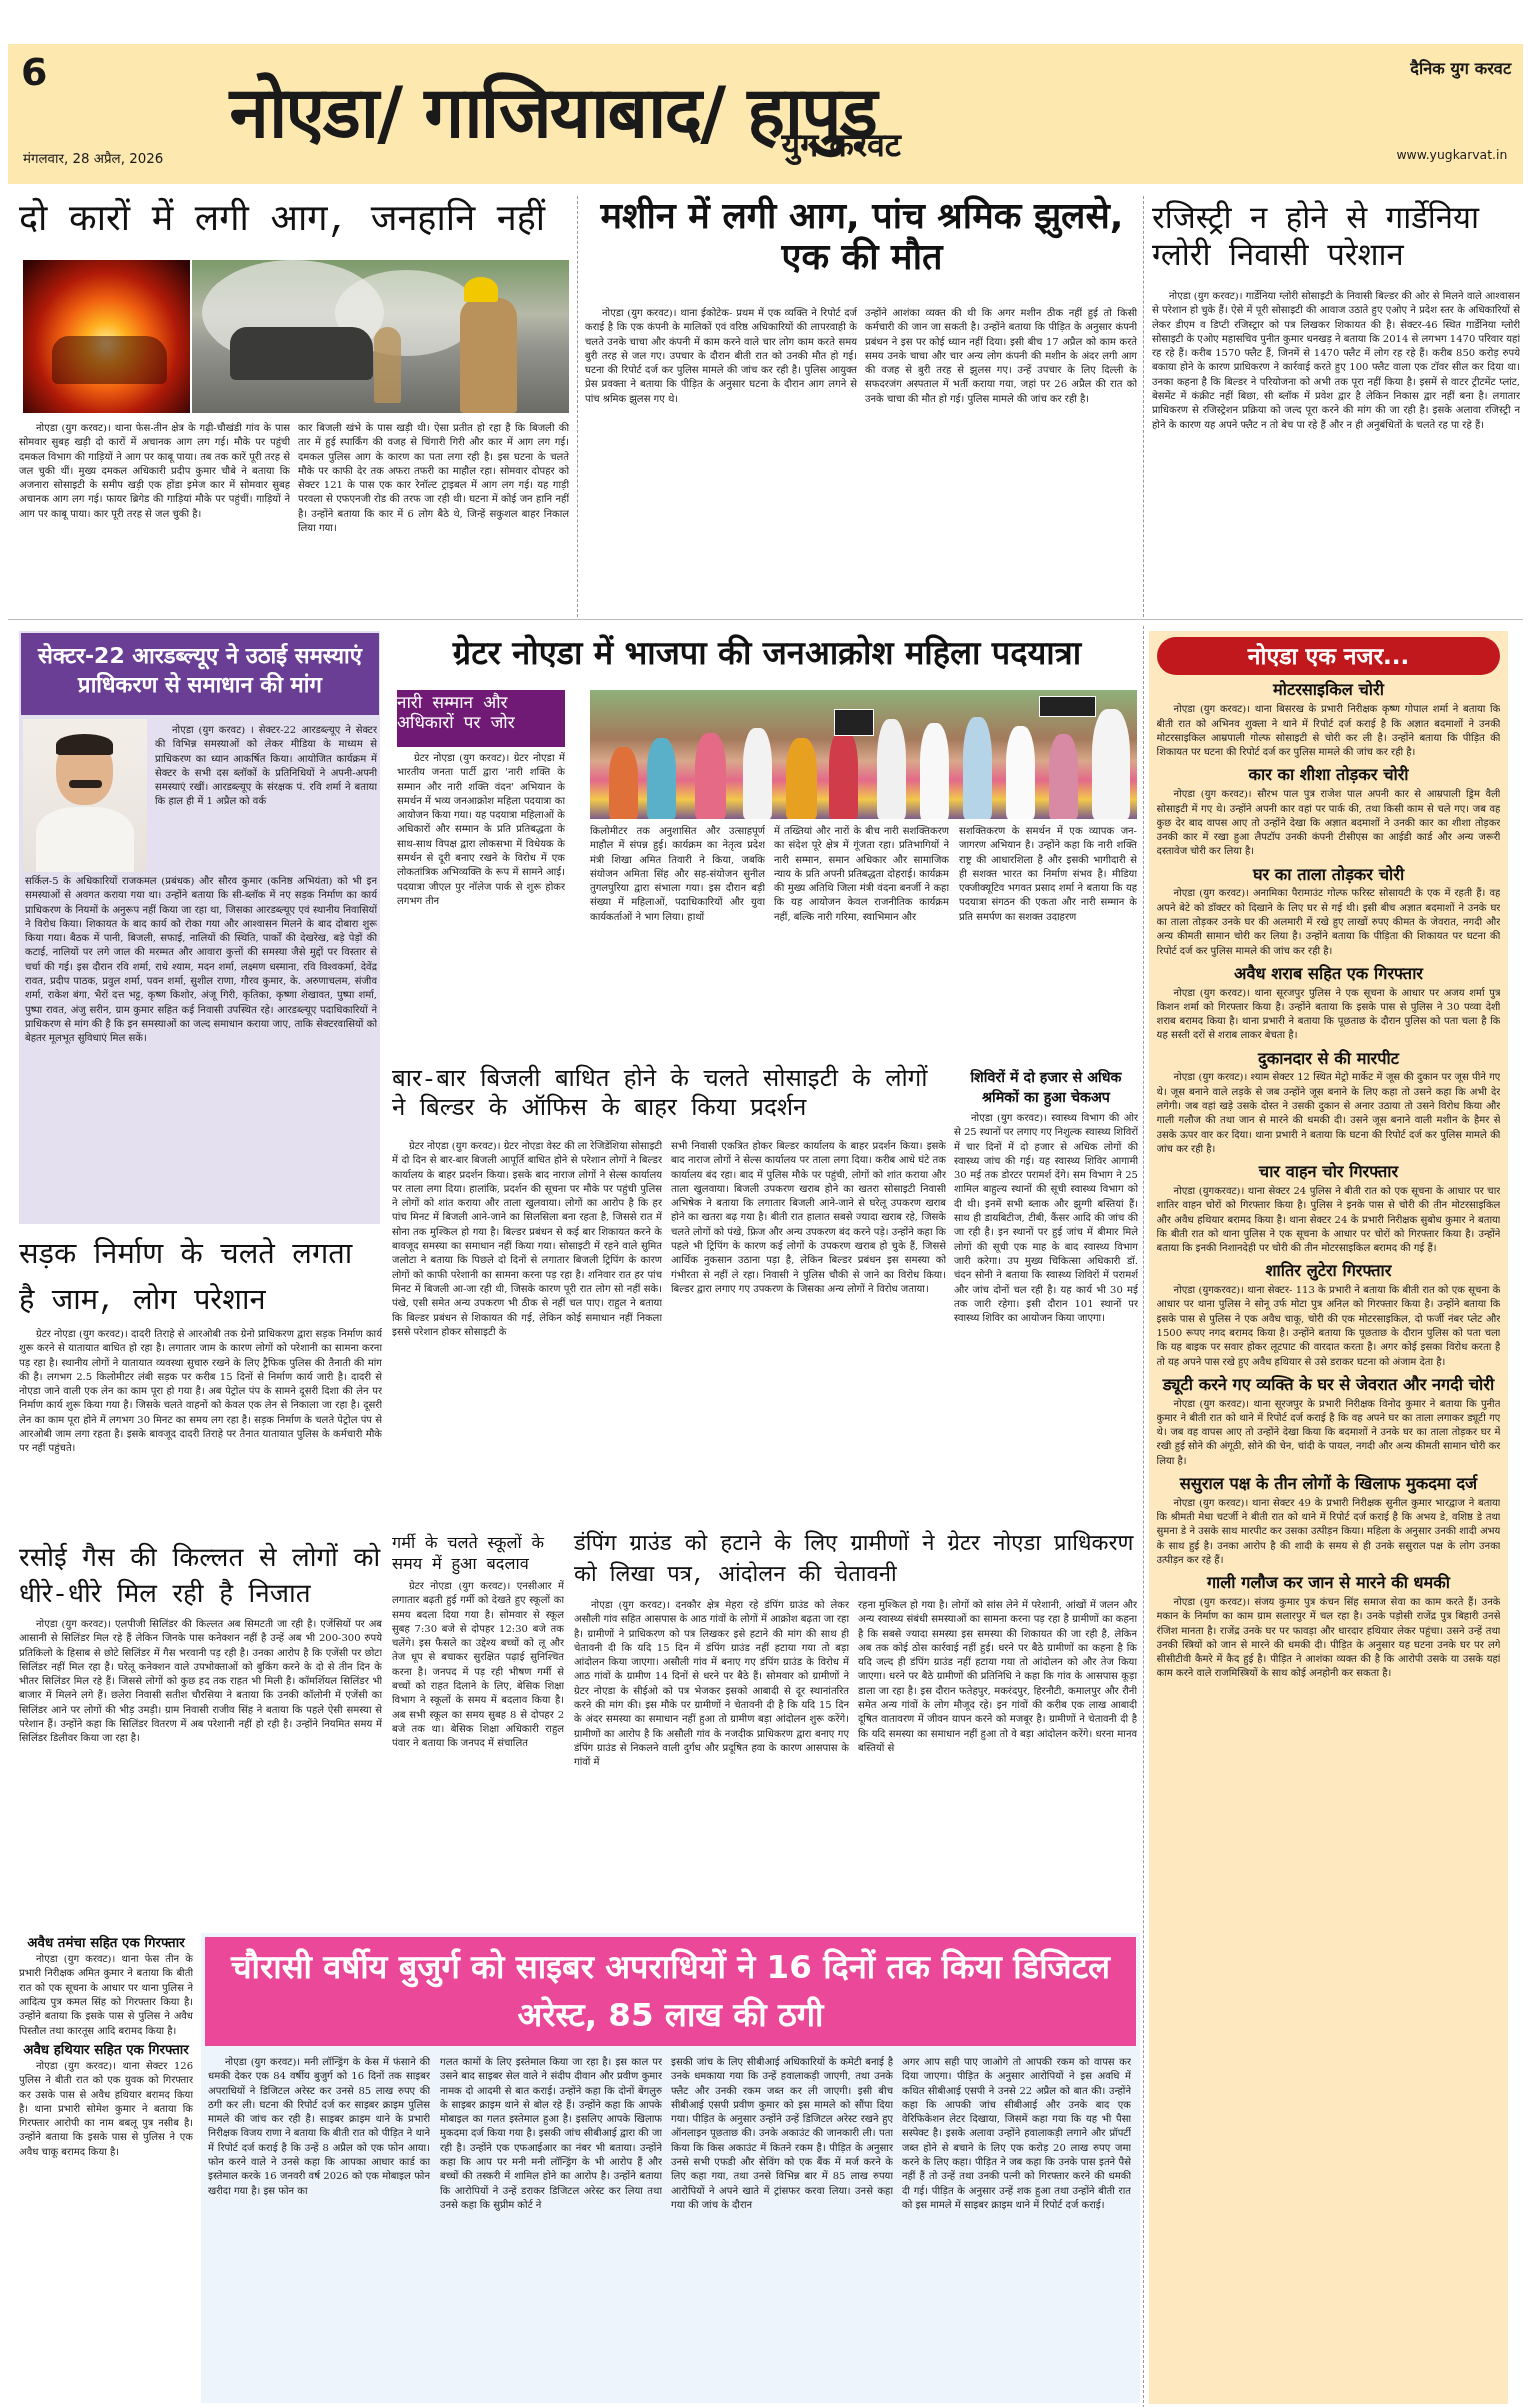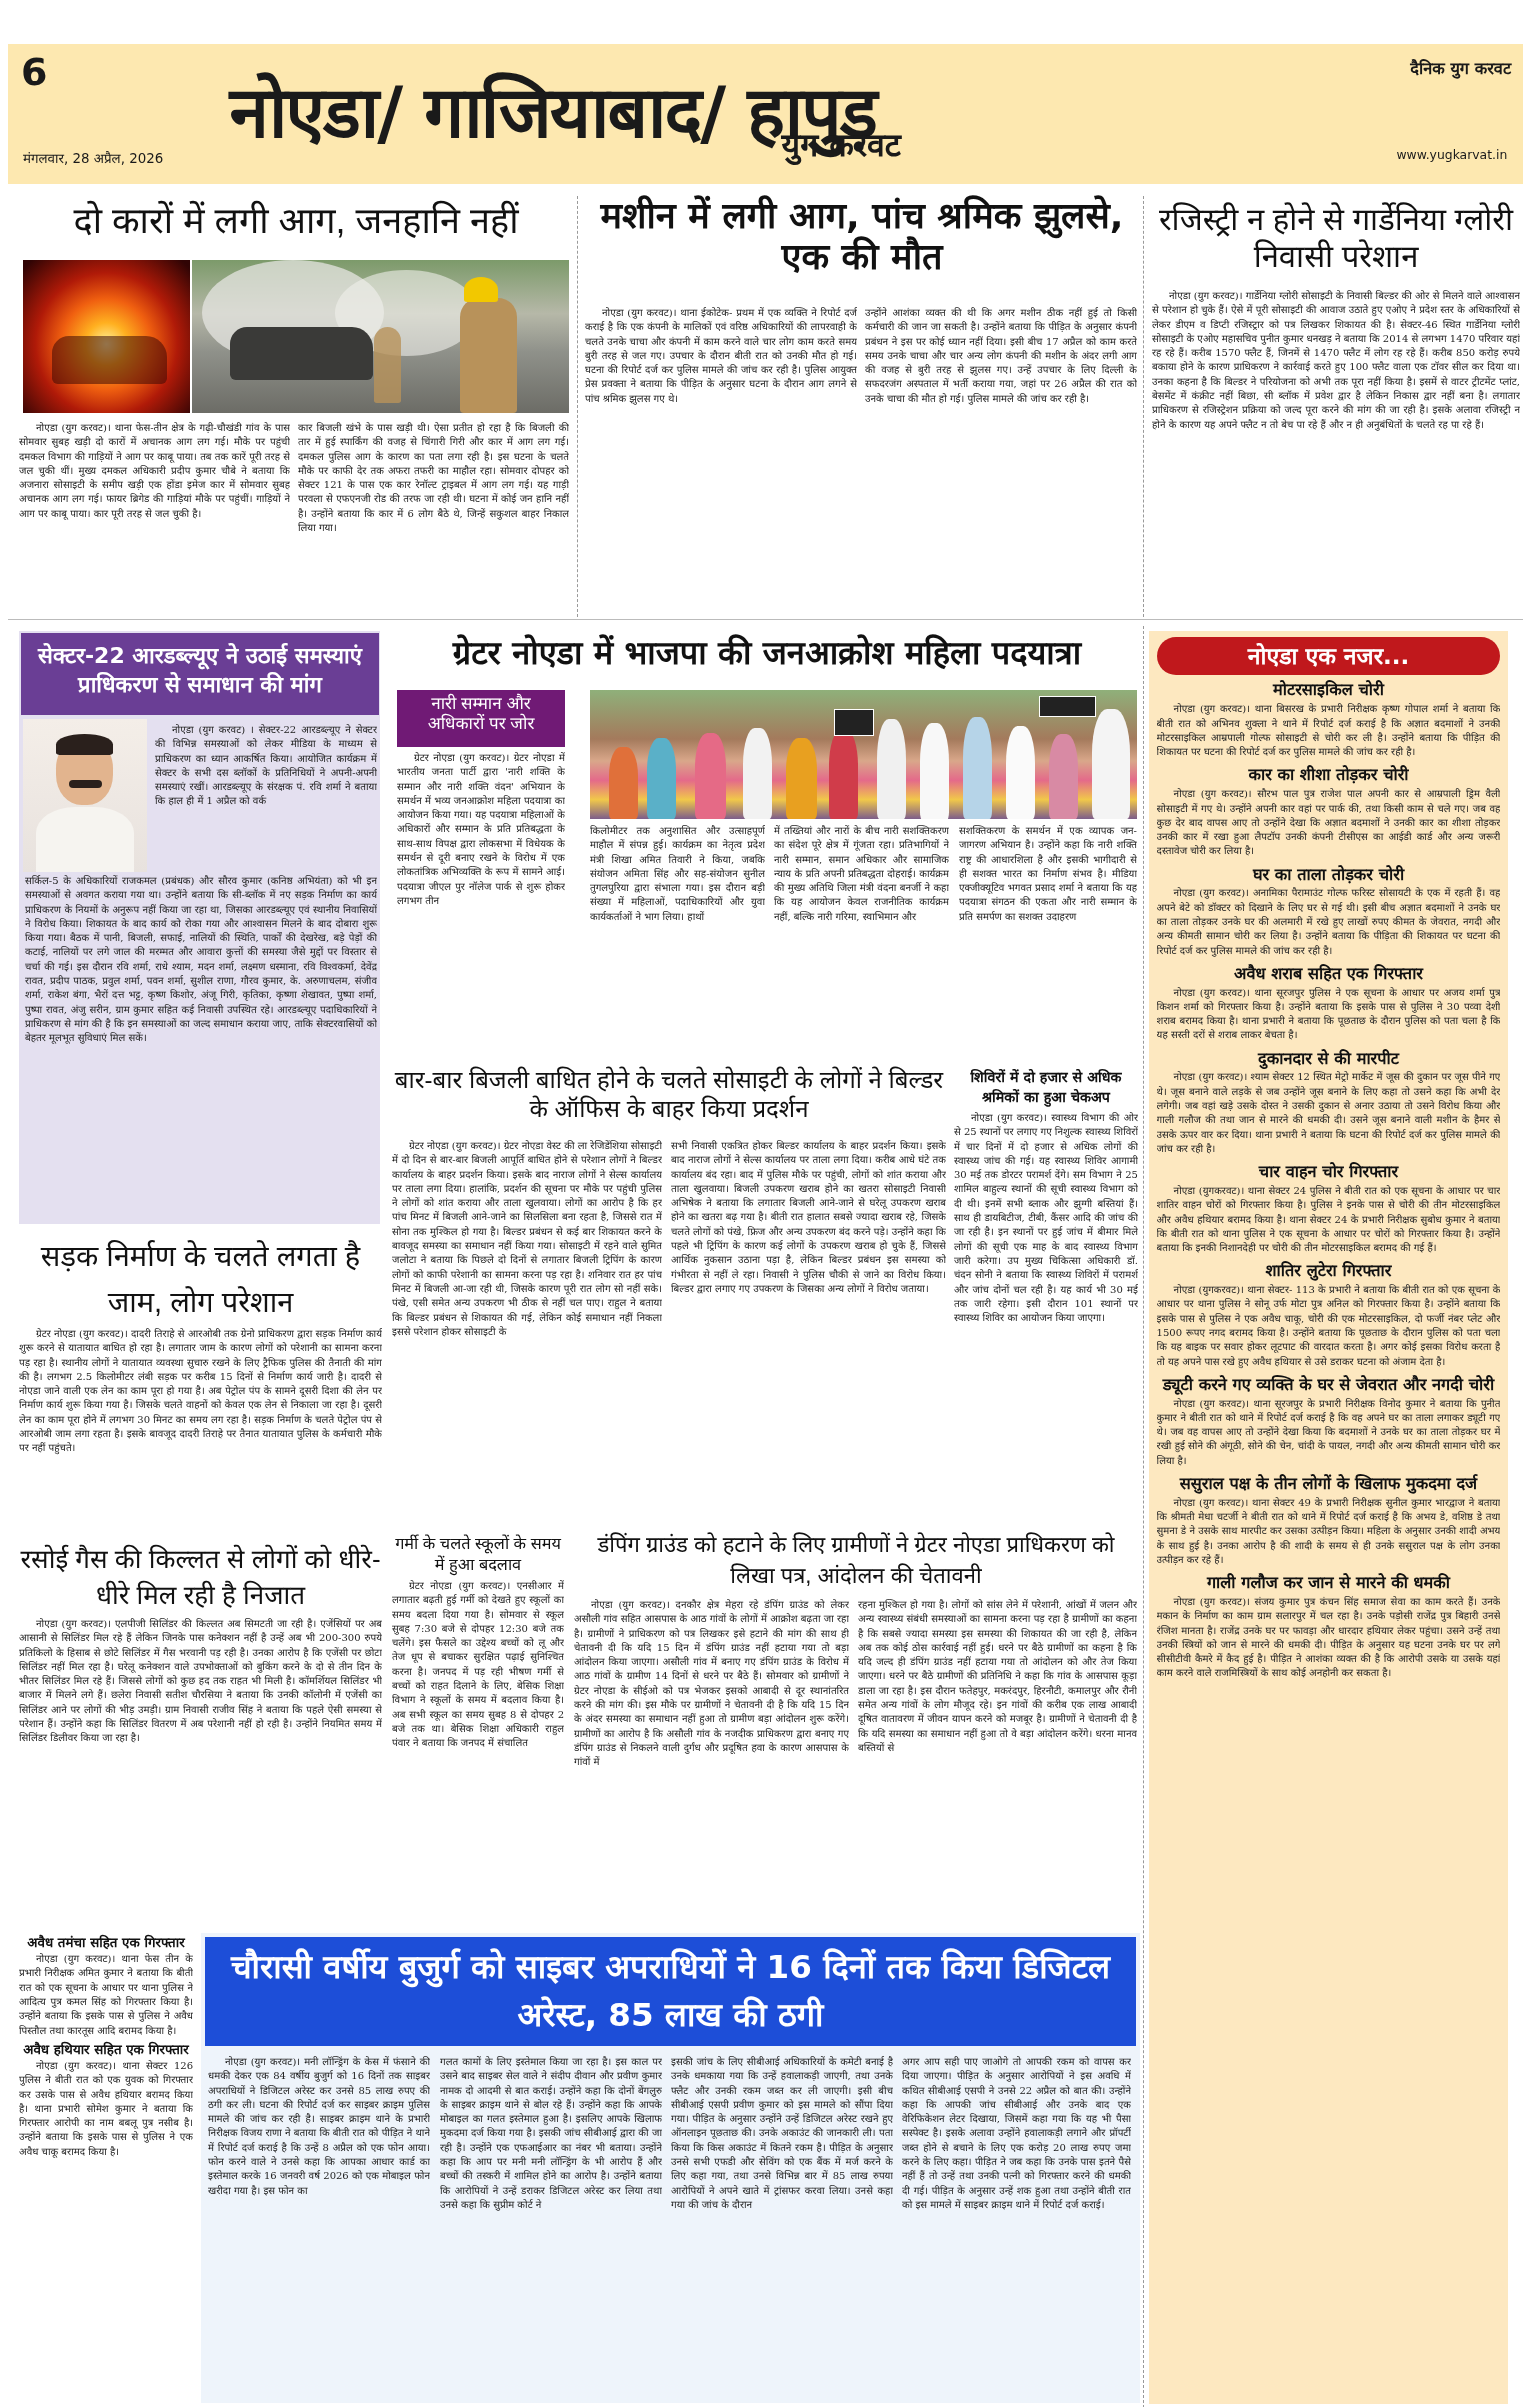--- a/index.html
+++ b/index.html
@@ -6,37 +6,37 @@
 body{width:1529px;height:2408px;background:#fff;font-family:"DejaVu Sans",sans-serif;color:#1a1a1a;position:relative;overflow:hidden}
 .abs{position:absolute}
 .masthead{left:7.6px;top:44px;width:1515px;height:140px;background:#fde8b0}
 .pgnum{left:13.4px;top:5.7px;font-size:38px;font-weight:bold;font-family:"DejaVu Sans",sans-serif}
 .mtitle{left:222px;top:17px;font-size:71px;font-weight:bold;letter-spacing:-1.9px;font-family:"DejaVu Sans",sans-serif}
 .msub{left:774px;top:78px;font-size:32px;font-weight:bold}
 .mdate{left:15.3px;top:105px;font-size:13.4px}
 .mpaper{right:11.5px;top:13.4px;font-size:16.3px;font-weight:bold}
 .mweb{right:15.3px;top:103px;font-size:12.4px}
 .hl{font-family:"DejaVu Sans",sans-serif;font-weight:bold;text-align:center;line-height:1.15;color:#111}
-.hl-serif{font-family:Liberation Sans, sans-serif;font-weight:normal;text-align:center;line-height:1.2;color:#111}
+.hl-serif{font-family:Liberation Mono, monospace;font-weight:normal;text-align:left;line-height:1.2;color:#111}
 .body{font-family:"DejaVu Serif",serif;font-size:10px;line-height:14.3px;text-align:justify;color:#222;overflow:hidden}
 .vrule{position:absolute;width:0;border-left:1px dashed #999}
 .hrule{position:absolute;height:0;border-top:1px solid #bbb}
 .photo{position:absolute;overflow:hidden}
 .fire1{background:radial-gradient(ellipse at 50% 55%,#fff4a0 0%,#ffb020 18%,#f06010 38%,#b01a08 60%,#300404 95%)}
 .fire2{background:linear-gradient(180deg,#7c9a6a 0%,#b6b8a8 35%,#8f918a 60%,#6c6c66 100%)}
 .car{position:absolute;background:#3a3a38;border-radius:17px 21px 5.7px 5.7px}
 .smoke{position:absolute;border-radius:50%;background:rgba(230,230,225,.75)}
 .officer{position:absolute;background:#b8925a;border-radius:19px 19px 3.8px 3.8px}
 .helmet{position:absolute;background:#f2c800;border-radius:50% 50% 10% 10%}
 .rally{background:linear-gradient(180deg,#8fb07a 0%,#a47a5c 38%,#d9a78a 55%,#e46a8a 70%,#f1c84a 85%,#7d5d8a 100%)}
 .person{position:absolute;border-radius:40% 40% 8% 8%}
 .portrait{background:linear-gradient(180deg,#f4eee8 0%,#e8e2de 100%)}
 .purple-box{background:#6a3e95;color:#fff}
 .magenta-box{background:#701a75;color:#fff}
-.blue-box{background:#1d4ed8;color:#fff}
+.blue-box{background:#ec4899;color:#fff}
 .nazar-bg{background:#fde8c0}
 .nazar-head{background:#c0181c;color:#fff;border-radius:25px}
 .sub-hd{font-family:"DejaVu Serif",serif;font-weight:bold;text-align:center;font-size:16.3px;margin:3.8px 0 1.9px;color:#111}
 .lavender{background:#e4e0f0}
 .bluebg{background:#eef4fb}
 </style>
 </head>
 <body>
 
 <div class="abs masthead">

